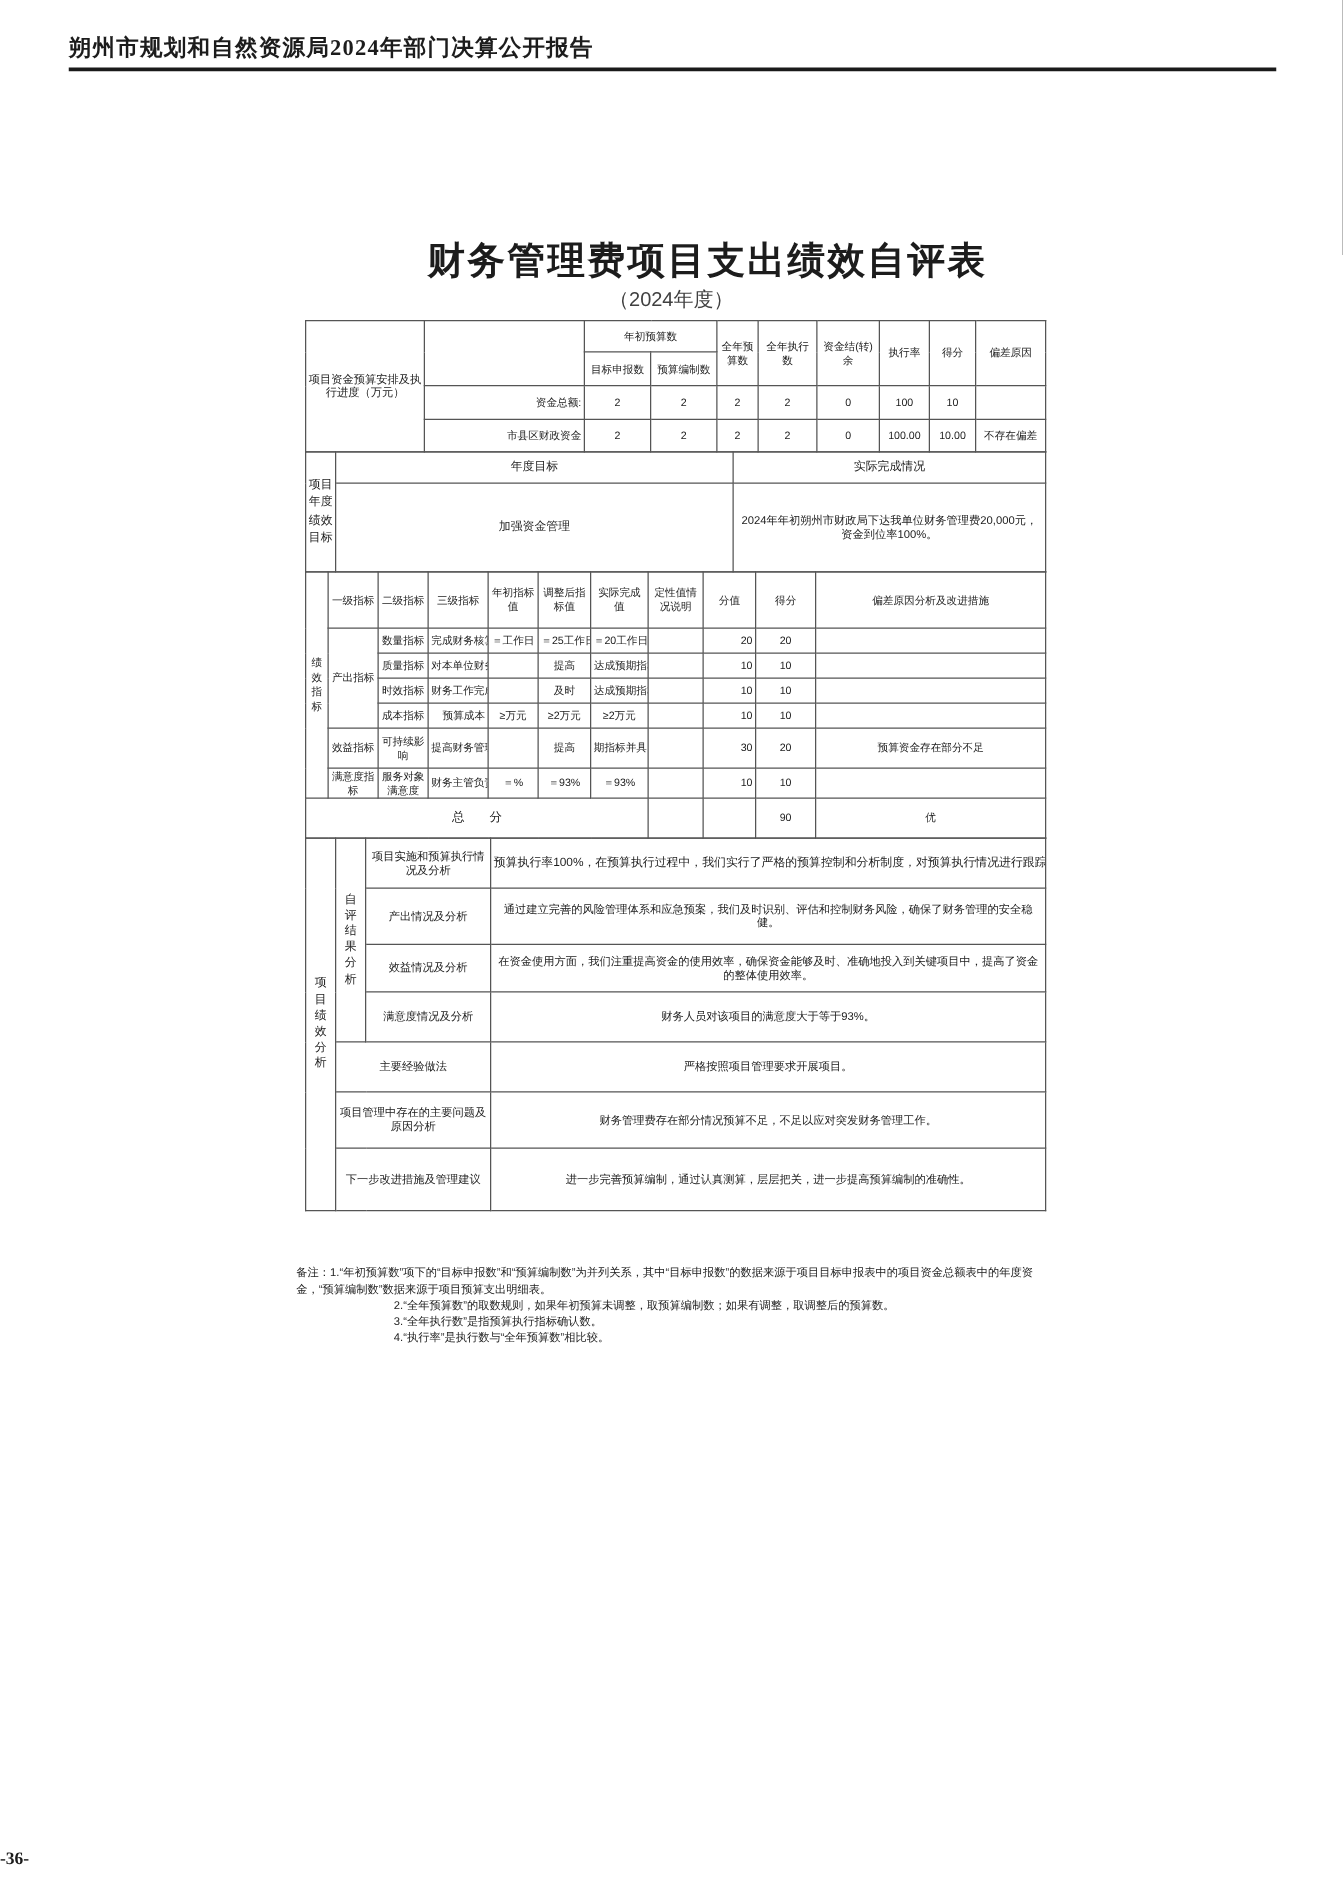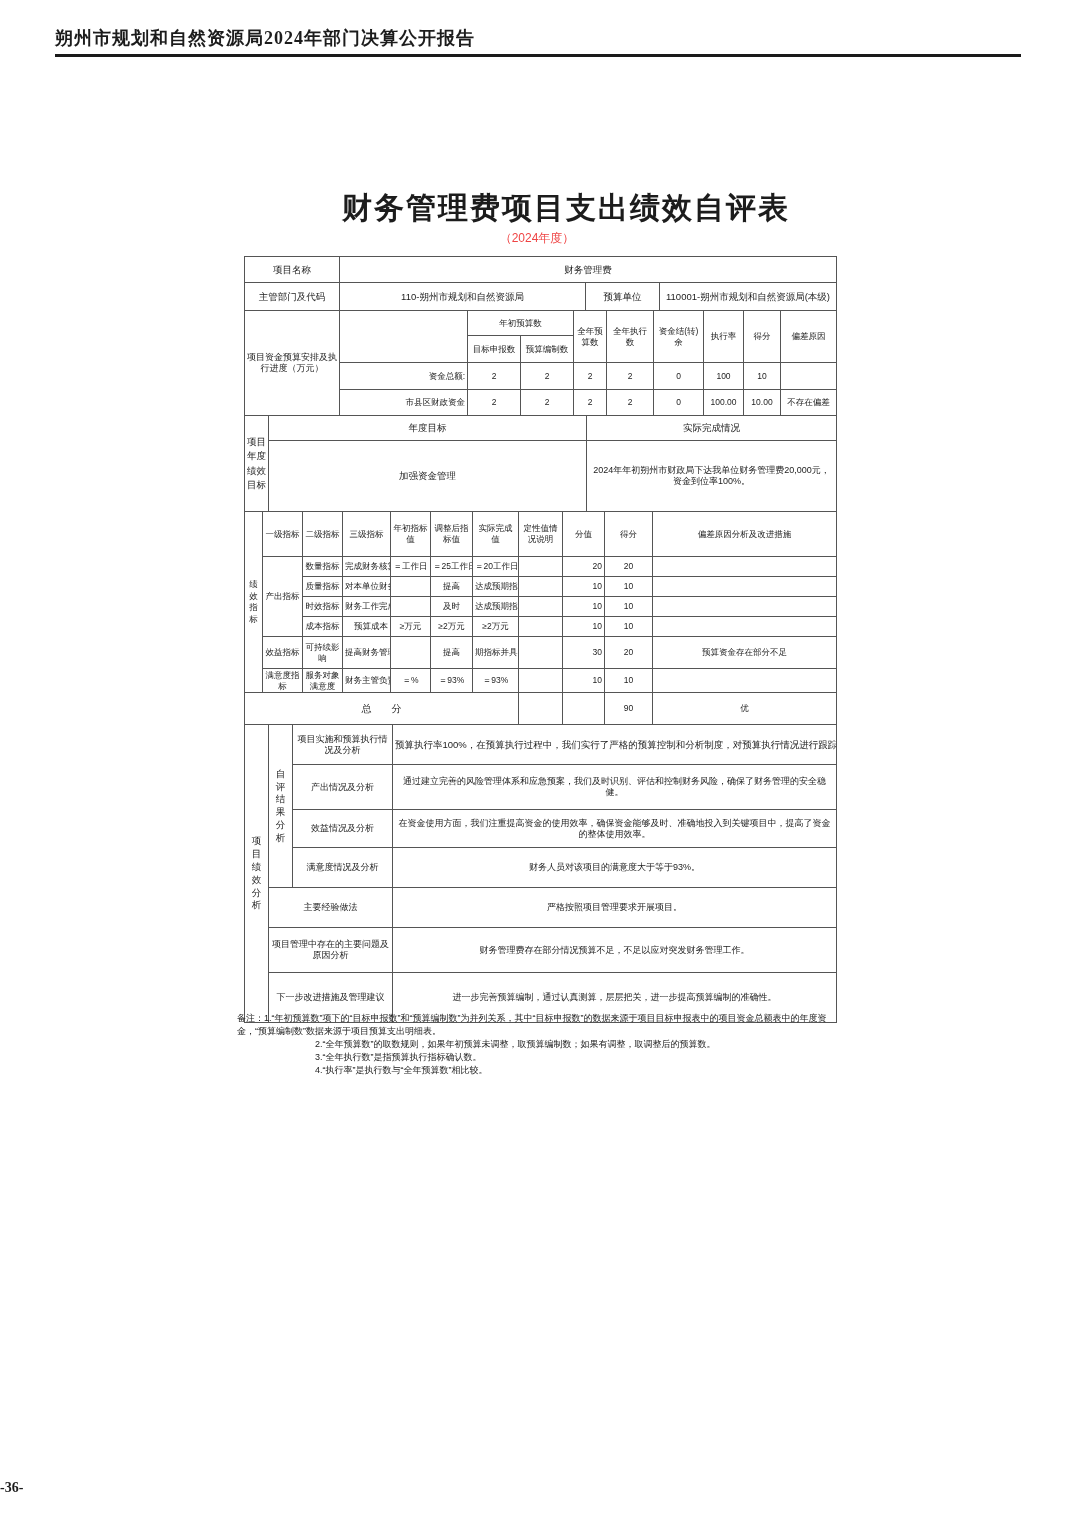--- a/index.html
+++ b/index.html
@@ -3,21 +3,21 @@
 <meta charset="utf-8">
 <style>
   html,body{margin:0;padding:0;background:#888;}
   .page{position:relative;width:1074px;height:1520px;background:#ffffff;margin:0 auto;overflow:hidden;
         font-family:"Liberation Sans","DejaVu Sans",sans-serif;color:#1c1c1c;}
   .doc-header{position:absolute;left:55px;top:26px;width:965px;
         font-family:"Liberation Serif","DejaVu Serif",serif;font-weight:bold;font-size:18px;letter-spacing:1px;}
   .header-rule{position:absolute;left:55px;top:54px;width:966px;height:3px;background:#1a1a1a;}
   .doc-title{position:absolute;left:0;top:188px;width:100%;text-align:center;
         font-weight:bold;font-size:30px;letter-spacing:2px;padding-left:29px;}
-  .doc-subtitle{position:absolute;left:0;top:230px;width:100%;text-align:center;font-size:12px;color:#ef4444;}
+  .doc-subtitle{position:absolute;left:0;top:230px;width:100%;text-align:center;font-size:16px;color:#404040;}
   .tblwrap{position:absolute;left:244px;top:257px;width:594px;}
   table{border-collapse:collapse;table-layout:fixed;width:592px;margin-top:-1px;}
   td{border:1px solid #555;text-align:center;vertical-align:middle;
      font-size:9.5px;line-height:1.25;padding:1px 2px;overflow:hidden;word-break:break-all;}
   .sm td{font-size:8.5px;}
   .clip{white-space:nowrap;}
   .ta-l{text-align:right;}
   .ta-r{text-align:right;white-space:nowrap;}
   .vtext{display:inline-block;width:1em;line-height:1.35;}
   .vtext2{display:inline-block;width:2em;line-height:1.5;}
@@ -32,40 +32,20 @@
 <div class="page">
 
   <div class="doc-header">朔州市规划和自然资源局2024年部门决算公开报告</div>
   <div class="header-rule"></div>
 
   <div class="doc-title">财务管理费项目支出绩效自评表</div>
   <div class="doc-subtitle">（2024年度）</div>
 
   <div class="tblwrap">
 
-    <table>
-      <colgroup>
-          <col style="width:95px">
-          <col style="width:246px">
-          <col style="width:74px">
-          <col style="width:177px">
-        </colgroup>
-      <tbody>
-          <tr style="height:26px">
-        <td>项目名称</td>
-        <td colspan="3">财务管理费</td>
-      </tr>
-      <tr style="height:28px">
-        <td>主管部门及代码</td>
-        <td>110-朔州市规划和自然资源局</td>
-        <td>预算单位</td>
-        <td>110001-朔州市规划和自然资源局(本级)</td>
-      </tr>
-    </tbody>
-      </table>
 
     <table class="sm">
       <colgroup>
         <col style="width:95px">
           <col style="width:128px">
           <col style="width:53px">
           <col style="width:53px">
         <col style="width:33px">
           <col style="width:47px">
           <col style="width:50px">

